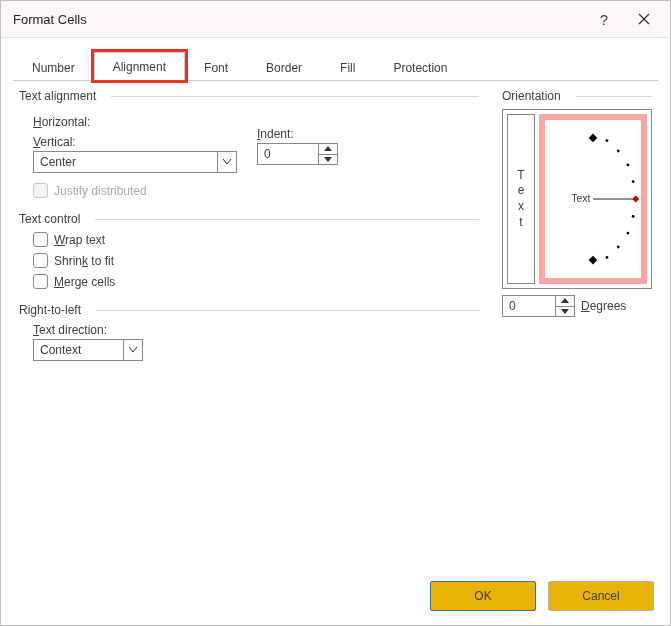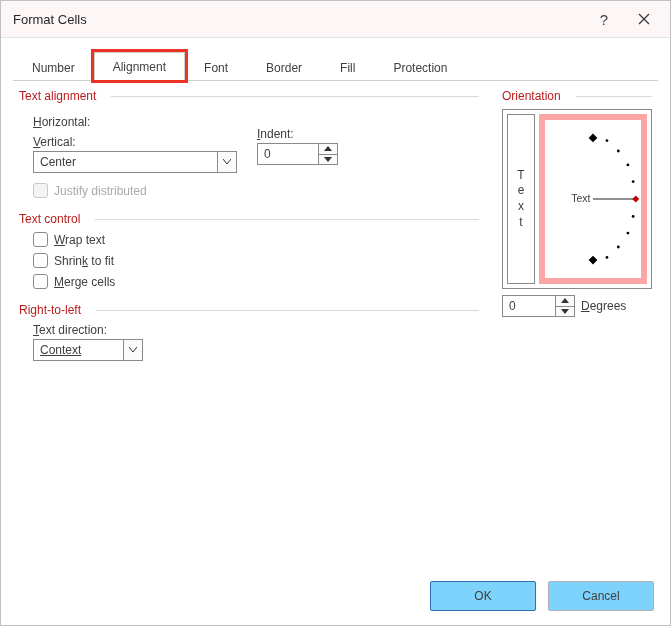--- a/index.html
+++ b/index.html
@@ -85,21 +85,21 @@
   }
 
   fieldset.grp {
     border: none;
     padding: 0;
     margin: 0;
   }
   .grp-label {
     display: flex;
     align-items: center;
-    color: #b91c1c;
+    color: #404040;
     margin: 8px 0 6px 0;
     gap: 9px;
   }
   .grp-label span.line {
     flex: 1;
     height: 1px;
     background: #d9d9d9;
     margin-left: 6px;
   }
 
@@ -221,21 +221,21 @@
     position: absolute;
     bottom: 14px;
     right: 16px;
     display: flex;
     gap: 12px;
   }
   .btn {
     width: 104px;
     height: 28px;
     border: 1px solid #b0b0b0;
-    background: #7dd3fc;
+    background: #eab308;
     display: flex;
     align-items: center;
     justify-content: center;
     border-radius: 2px;
   }
   .btn.primary { border-color: #2f6fb6; }
 
   .left-col { width: 460px; }
   .row-hv { margin-left: 14px; }
   .indent-area { display: inline-block; vertical-align: top; margin-left: 20px; }
@@ -341,21 +341,21 @@
         </div>
       </fieldset>
 
       <fieldset class="grp">
         <div class="grp-label">
           <span>Right-to-left</span>
             <span class="line"></span>
         </div>
         <div class="field-label"><u>T</u>ext direction:</div>
         <div class="row-hv">
-          <div class="combo" style="width:110px;text-decoration:underline;">
+          <div class="combo" style="width:110px;">
             <div class="combo-text">Context</div>
             <div class="combo-btn">
               <svg viewBox="0 0 8 6">
                   <path d="M0 0 L4 5 L8 0" fill="none" stroke="#333"></path>
                 </svg>
             </div>
           </div>
         </div>
       </fieldset>
     </div>

